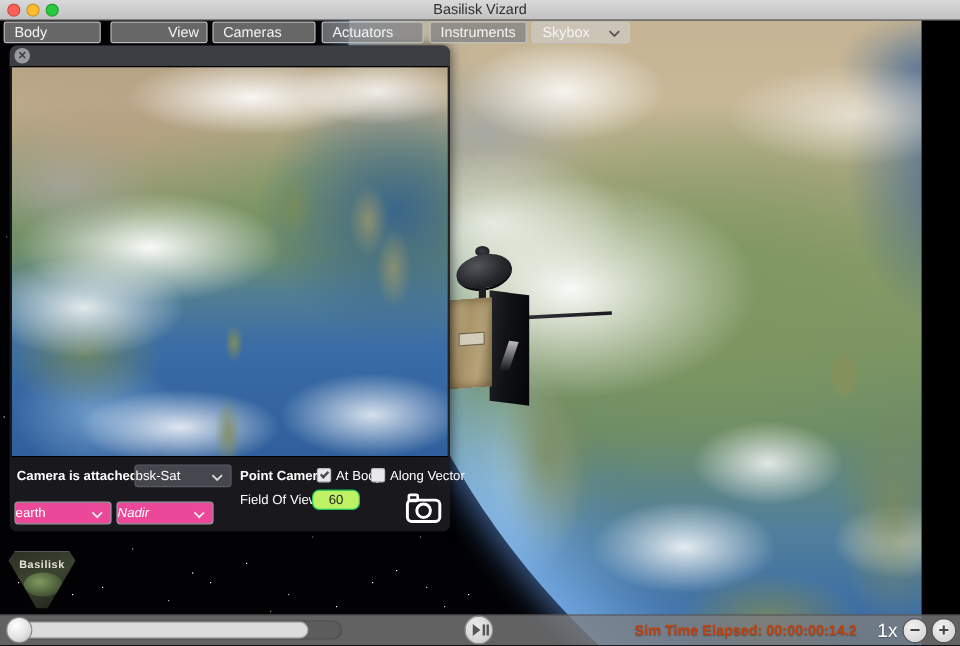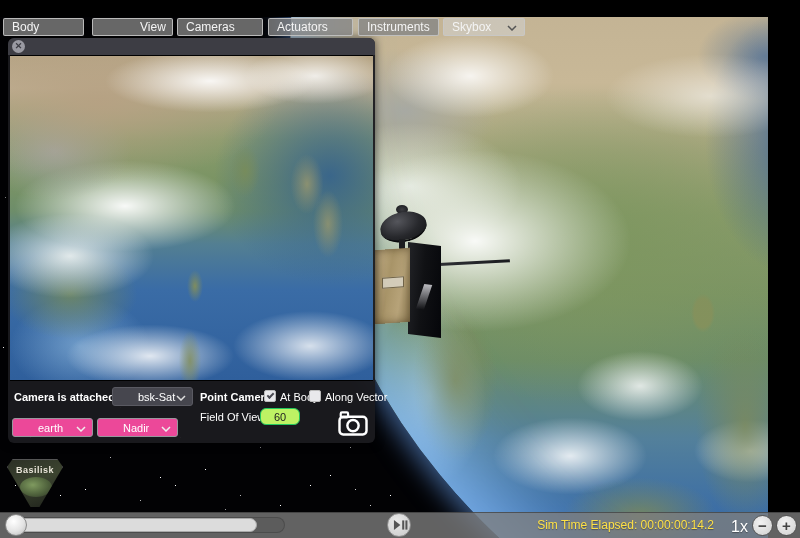--- a/index.html
+++ b/index.html
@@ -125,21 +125,21 @@
       radial-gradient(ellipse 120px 45px at 140px 300px, rgba(255,255,255,.85), rgba(255,255,255,0) 70%),
       radial-gradient(ellipse 110px 50px at 300px 290px, rgba(255,255,255,.8), rgba(255,255,255,0) 70%),
       radial-gradient(ellipse 100px 70px at 70px 290px, rgba(170,210,240,.5), rgba(170,210,240,0) 70%),
       linear-gradient(180deg,#b6a586 0%,#c0b093 10%,#a3a37c 18%,#8a9c6c 26%,#7b9464 38%,#6d8d6a 48%,#537f92 58%,#3a6ca6 72%,#2f5f9c 100%);
     border-top:1px solid #000; border-bottom:1px solid #000; }
   .panel-controls { position:absolute; left:0; top:343px; width:100%; height:62px;
     border-radius:0 0 6px 6px; font-size:11px; color:#fff; }
   .ctl-label { position:absolute; white-space:nowrap; }
   .bold { font-weight:bold; }
   .dropdown { position:absolute; height:19px; border-radius:3px; color:#fff;
-    font-size:11px; line-height:19px; padding-left:25px; }
+    font-size:11px; line-height:19px; padding-left:0; }
   .dd-dark { background:#46464e; border:1px solid #5a5a62; }
   .dd-light { background:#ec4899; border:1px solid #97979d; }
   .dd-chevron { position:absolute; right:6px; top:7px; }
   .checkbox { position:absolute; width:12px; height:12px; border-radius:2px;
     background:#e9e9ec; border:1px solid #bbb; }
   .checkbox .check { display:none; position:absolute; left:2px; top:2px; width:7px; height:4px;
     border-left:2px solid #4a4a52; border-bottom:2px solid #4a4a52; transform:rotate(-45deg); }
   .checkbox.checked .check { display:block; }
   .fov-input { position:absolute; width:40px; height:17px; border-radius:6px; border:1px solid #22c55e;
     background:#bef264; color:#222; font-size:11px; text-align:center;
@@ -152,22 +152,22 @@
     background:rgba(125,125,125,.78); border-top:1px solid rgba(50,50,50,.6); z-index:50; }
   .slider-groove { position:absolute; left:8px; top:4px; width:277px; height:16px;
     border-radius:8px; background:rgba(88,88,88,.55); border:1px solid rgba(60,60,60,.5); }
   .slider-track { position:absolute; left:10px; top:5px; width:247px; height:14px;
     border-radius:7px; background:#dcdcdc; border:1px solid #aaa; }
   .slider-thumb { position:absolute; left:5px; top:1px; width:22px; height:22px; border-radius:50%;
     background:radial-gradient(circle at 38% 32%, #ffffff 0%, #e3e3e3 55%, #b9b9b9 100%);
     border:1px solid #8a8a8a; }
   .play-btn { position:absolute; left:387px; top:0px; width:24px; height:24px; border-radius:50%;
     background:radial-gradient(circle at 40% 35%, #eaeaea, #c9c9c9); border:1px solid #8f8f8f; }
-  .sim-time { position:absolute; right:86px; top:5px; font-size:12px; font-weight:normal;
-    color:#fde047; white-space:nowrap; text-shadow:0 1px 1px rgba(0,0,0,.35);margin-left:46px; }
+  .sim-time { position:absolute; right:86px; top:5px; font-size:12px; font-weight:bold;
+    color:#c2410c; white-space:nowrap; text-shadow:0 1px 1px rgba(0,0,0,.35);margin-left:46px; }
   .speed { position:absolute; right:52px; top:5px; font-size:16px; font-weight:normal; color:#fff;
     text-shadow:0 1px 1px rgba(0,0,0,.35); }
   .round-btn { position:absolute; top:2px; width:21px; height:21px; border-radius:50%;
     background:radial-gradient(circle at 40% 35%, #f2f2f2, #cfcfcf); border:1.5px solid #555;
     color:#444; font-size:15px; font-weight:bold; line-height:18px; text-align:center; }
   .btn-minus { right:27px; }
   .btn-plus { right:3px; }
 </style>
 </head>
 <body>
@@ -190,20 +190,26 @@
         <div class="sat-label"></div>
       </div>
     </div>
 
     <div class="logo">
       <div class="logo-text">Basilisk</div>
       <div class="logo-art"></div>
     </div>
   </div>
 
+  <div class="titlebar">
+    <div class="traffic t-red"></div>
+    <div class="traffic t-yellow"></div>
+    <div class="traffic t-green"></div>
+    <div class="title">Basilisk Vizard</div>
+  </div>
 
   <div class="menu-btn" style="left:3px; width:81px;">Body</div>
   <div class="menu-btn" style="left:92px; width:81px;padding-left:47px;">View</div>
   <div class="menu-btn" style="left:177px; width:86px;">Cameras</div>
   <div class="menu-btn" style="left:268px; width:85px;">Actuators</div>
   <div class="menu-btn" style="left:358px; width:81px;">Instruments</div>
   <div class="menu-btn" style="left:443px; width:82px; background:rgba(210,210,210,.55);">
     <span>Skybox</span>
     <svg class="menu-chevron" width="10" height="6" viewBox="0 0 10 6">
       <polyline points="1,1 5,5 9,1" fill="none" stroke="#555" stroke-width="1.5"></polyline>
@@ -244,21 +250,21 @@
           <circle cx="13" cy="12.7" r="4.6" fill="none" stroke="#fff" stroke-width="2"></circle>
         </svg>
       </button>
 
       <div class="dropdown dd-light" style="left:4px; top:37px; width:81px;">
         <span>earth</span>
         <svg class="dd-chevron" width="10" height="6" viewBox="0 0 10 6">
           <polyline points="1,1 5,5 9,1" fill="none" stroke="#eee" stroke-width="1.5"></polyline>
         </svg>
       </div>
-      <div class="dropdown dd-light" style="left:89px; top:37px; width:81px;">
+      <div class="dropdown dd-light" style="left:89px; top:37px; width:81px;font-style:italic;">
         <span>Nadir</span>
         <svg class="dd-chevron" width="10" height="6" viewBox="0 0 10 6">
           <polyline points="1,1 5,5 9,1" fill="none" stroke="#eee" stroke-width="1.5"></polyline>
         </svg>
       </div>
     </div>
   </div>
 
   <div class="bottom-bar">
     <div class="slider-groove"></div>

